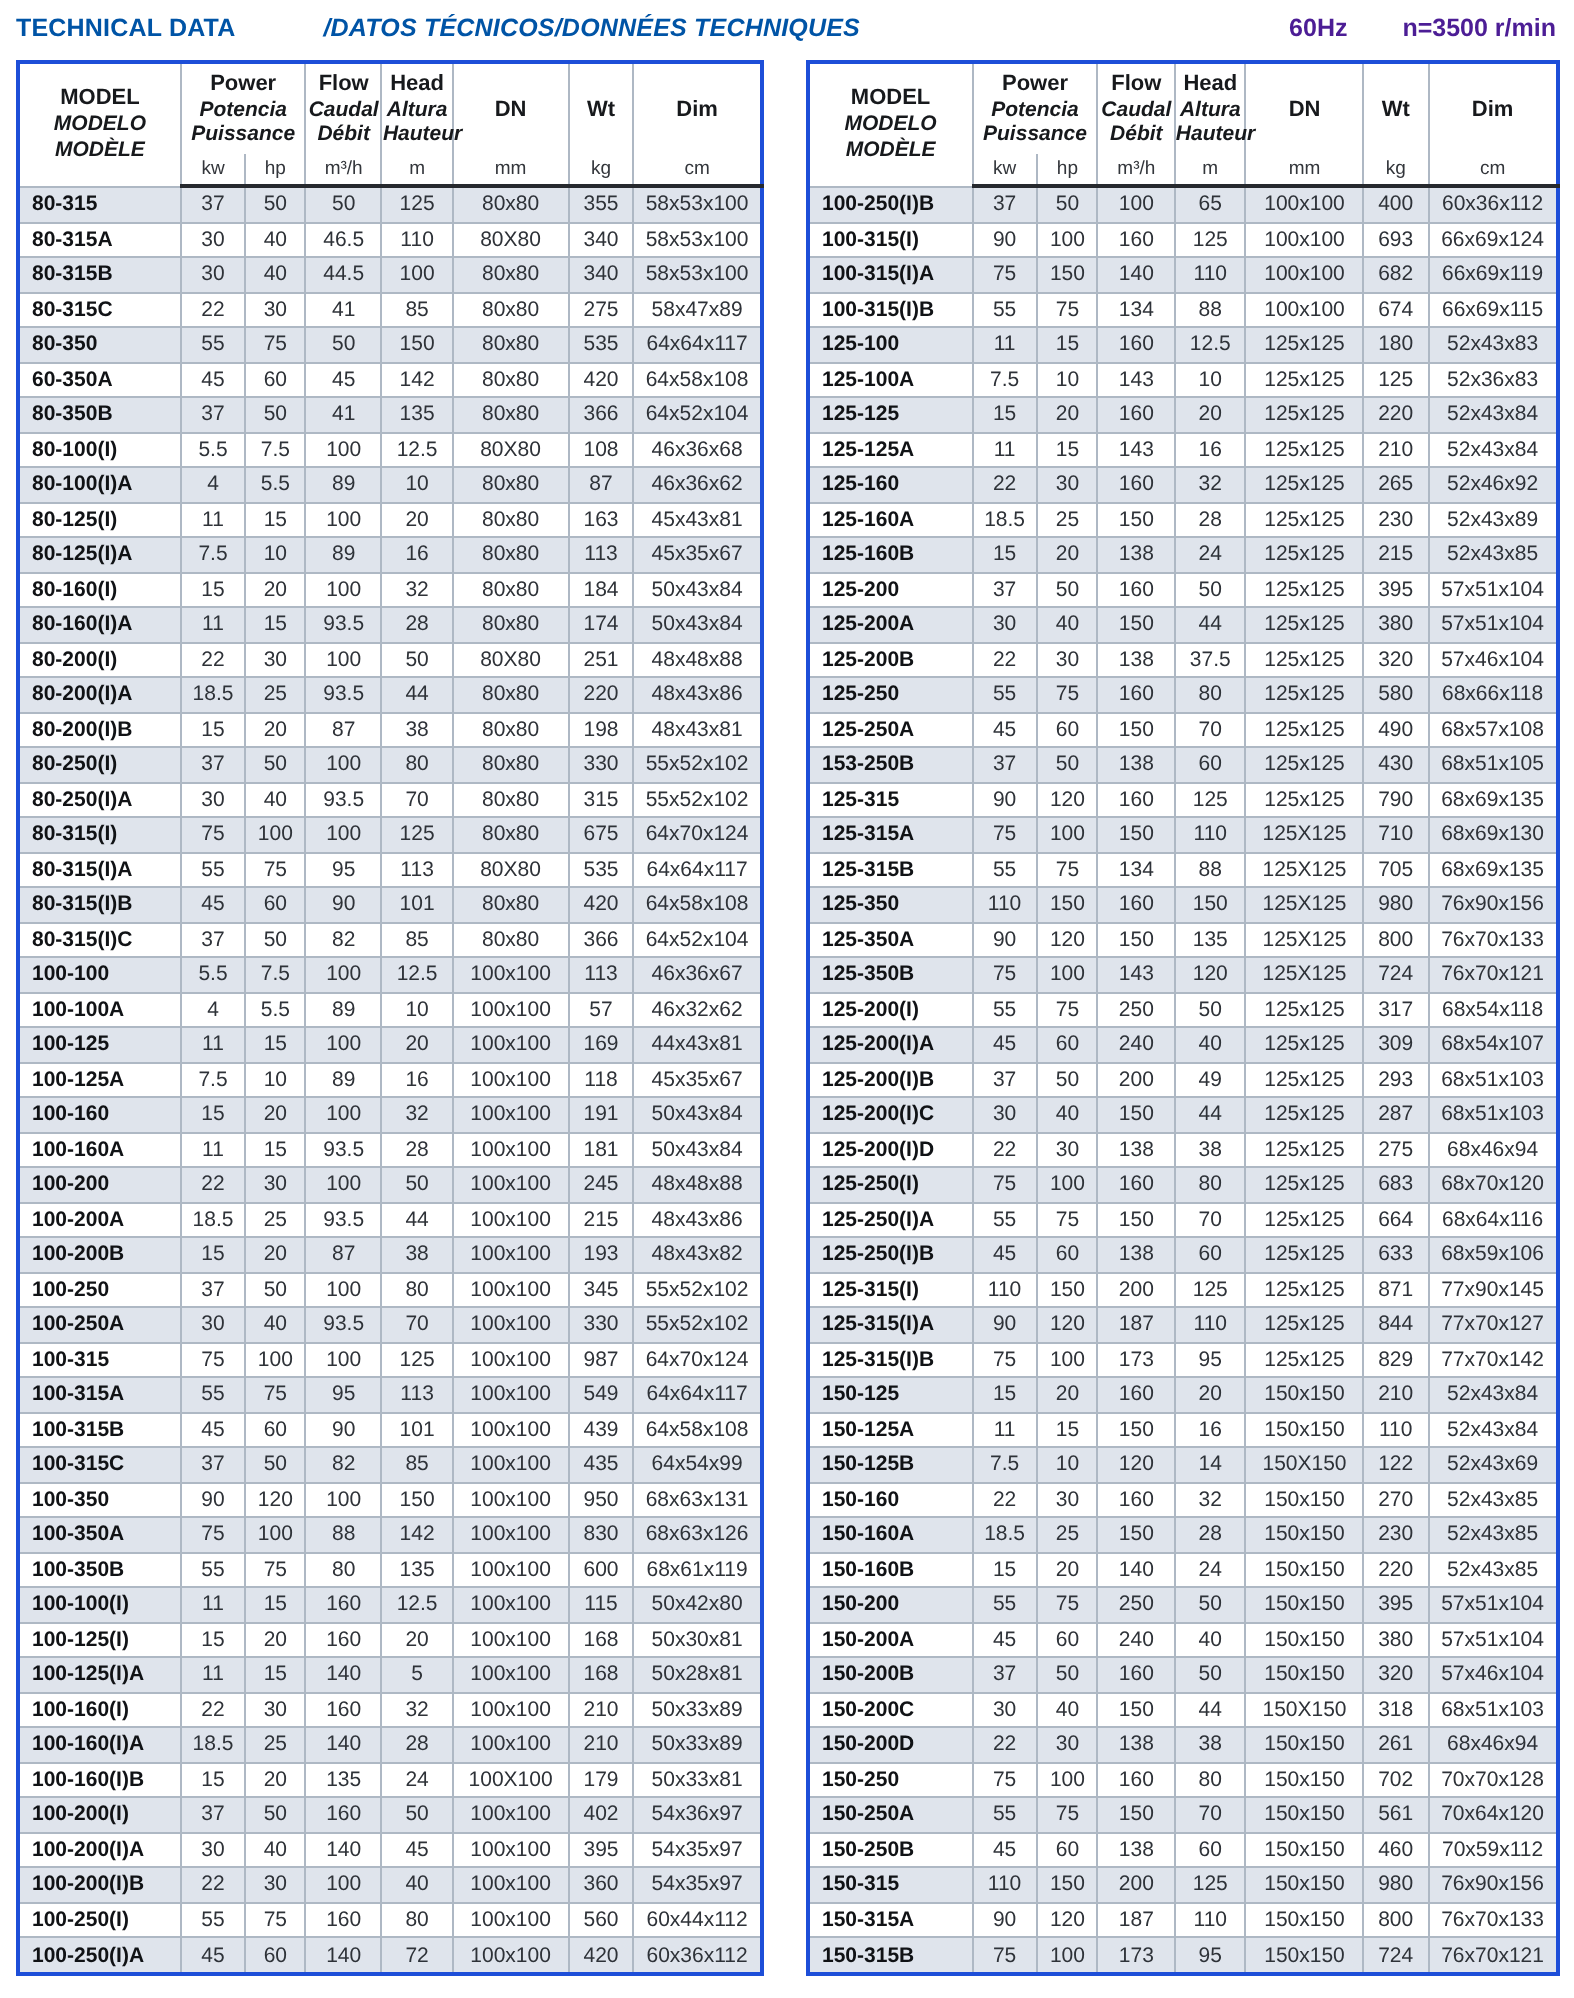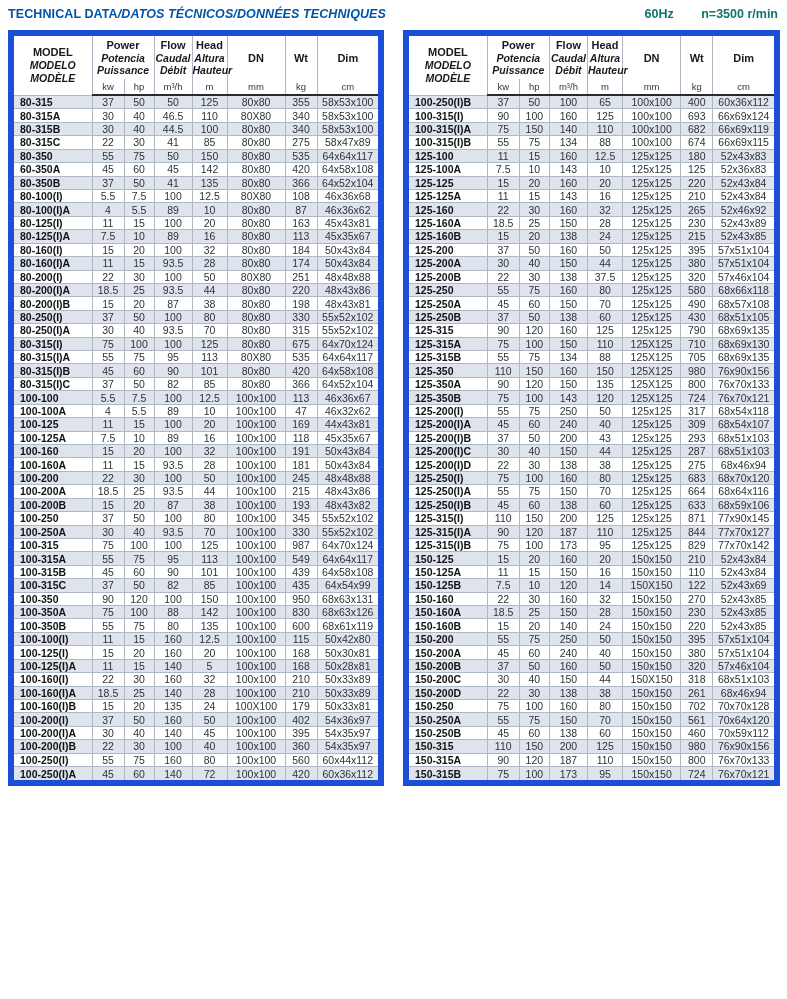--- a/index.html
+++ b/index.html
@@ -7,32 +7,32 @@
   body {
     width:787px; height:999px; background:#ffffff;
     font-family:"Liberation Sans", sans-serif;
     overflow:hidden;
   }
   .page-header {
     display:flex; justify-content:space-between; align-items:flex-start;
     padding:7px 9px 0 8px;
   }
   .doc-title { color:#0054a6; font-size:12.5px; font-weight:bold; letter-spacing:0.1px; }
-  .doc-title .intl { font-style:italic; }
-  .freq-block { color:#0f766e; font-size:12.5px; font-weight:bold; }
+  .doc-title .intl { font-style:italic;margin-left:44px; }
+  .freq-block { color:#4c1d95; font-size:12.5px; font-weight:bold; }
   .freq-block .speed { margin-left:24px; }
 
   .tables-wrap {
     display:flex; justify-content:space-between;
     padding:0 7px 0 8px; margin-top:9px;
   }
   table.dtable {
     border-collapse:collapse; table-layout:fixed;
-    width:374px; height:756px;
-    border:6px solid #1d4ed8;
+    width:374px; height:958px;
+    border:2px solid #1d4ed8;
   }
   table.dtable.right { width:377px; }
   col.c-model{width:81px} col.c-kw{width:32px} col.c-hp{width:30px}
   col.c-flow{width:38px} col.c-head{width:35px} col.c-dn{width:58px}
   col.c-wt{width:32px} col.c-dim{width:64px}
 
   .dtable th, .dtable td {
     border:1px solid #aeb8c4; padding:0;
     font-weight:normal; text-align:center; vertical-align:middle;
   }
@@ -352,21 +352,21 @@
           <td>113</td>
           <td>46x36x67</td>
         </tr>
         <tr>
           <td>100-100A</td>
           <td>4</td>
           <td>5.5</td>
           <td>89</td>
           <td>10</td>
           <td>100x100</td>
-          <td>47</td>
+          <td>57</td>
           <td>46x32x62</td>
         </tr>
         <tr>
           <td>100-125</td>
           <td>11</td>
           <td>15</td>
           <td>100</td>
           <td>20</td>
           <td>100x100</td>
           <td>169</td>
@@ -843,21 +843,21 @@
           <td>125-250A</td>
           <td>45</td>
           <td>60</td>
           <td>150</td>
           <td>70</td>
           <td>125x125</td>
           <td>490</td>
           <td>68x57x108</td>
         </tr>
         <tr>
-          <td>125-250B</td>
+          <td>153-250B</td>
           <td>37</td>
           <td>50</td>
           <td>138</td>
           <td>60</td>
           <td>125x125</td>
           <td>430</td>
           <td>68x51x105</td>
         </tr>
         <tr>
           <td>125-315</td>
@@ -937,21 +937,21 @@
           <td>40</td>
           <td>125x125</td>
           <td>309</td>
           <td>68x54x107</td>
         </tr>
         <tr>
           <td>125-200(I)B</td>
           <td>37</td>
           <td>50</td>
           <td>200</td>
-          <td>43</td>
+          <td>49</td>
           <td>125x125</td>
           <td>293</td>
           <td>68x51x103</td>
         </tr>
         <tr>
           <td>125-200(I)C</td>
           <td>30</td>
           <td>40</td>
           <td>150</td>
           <td>44</td>

